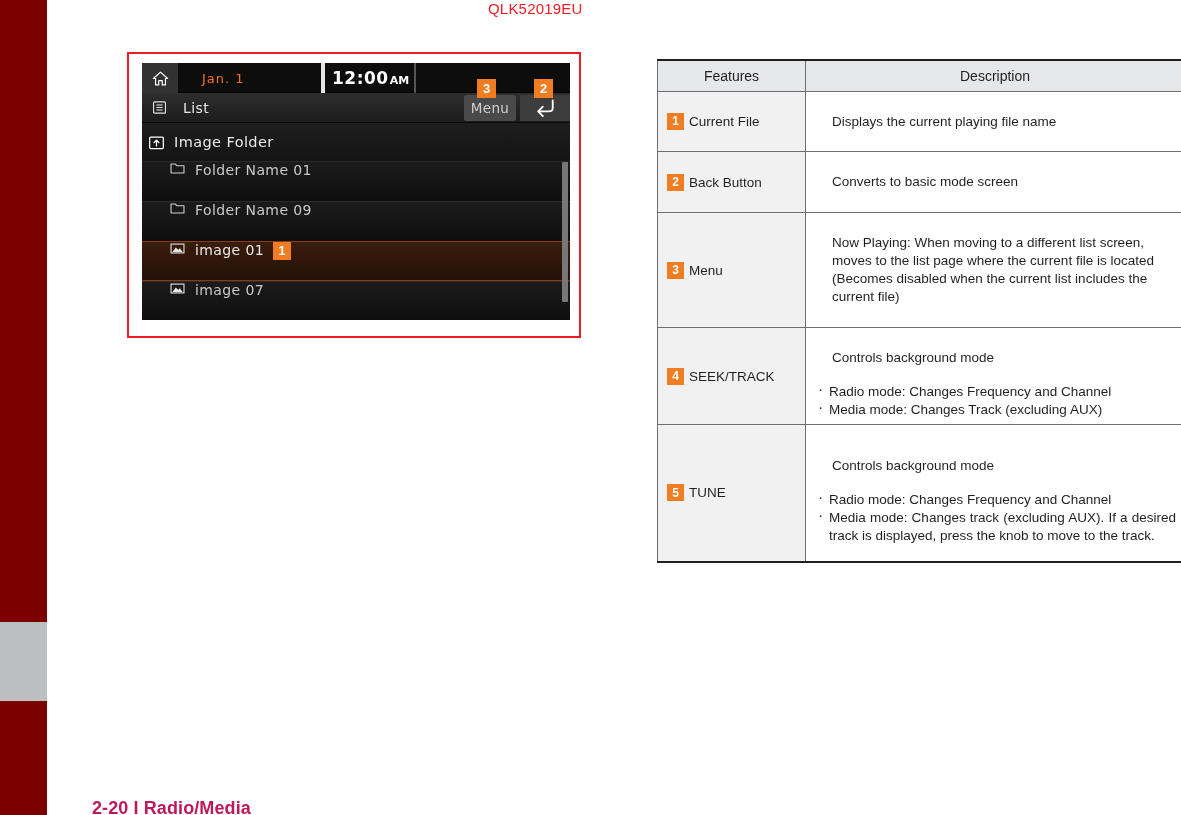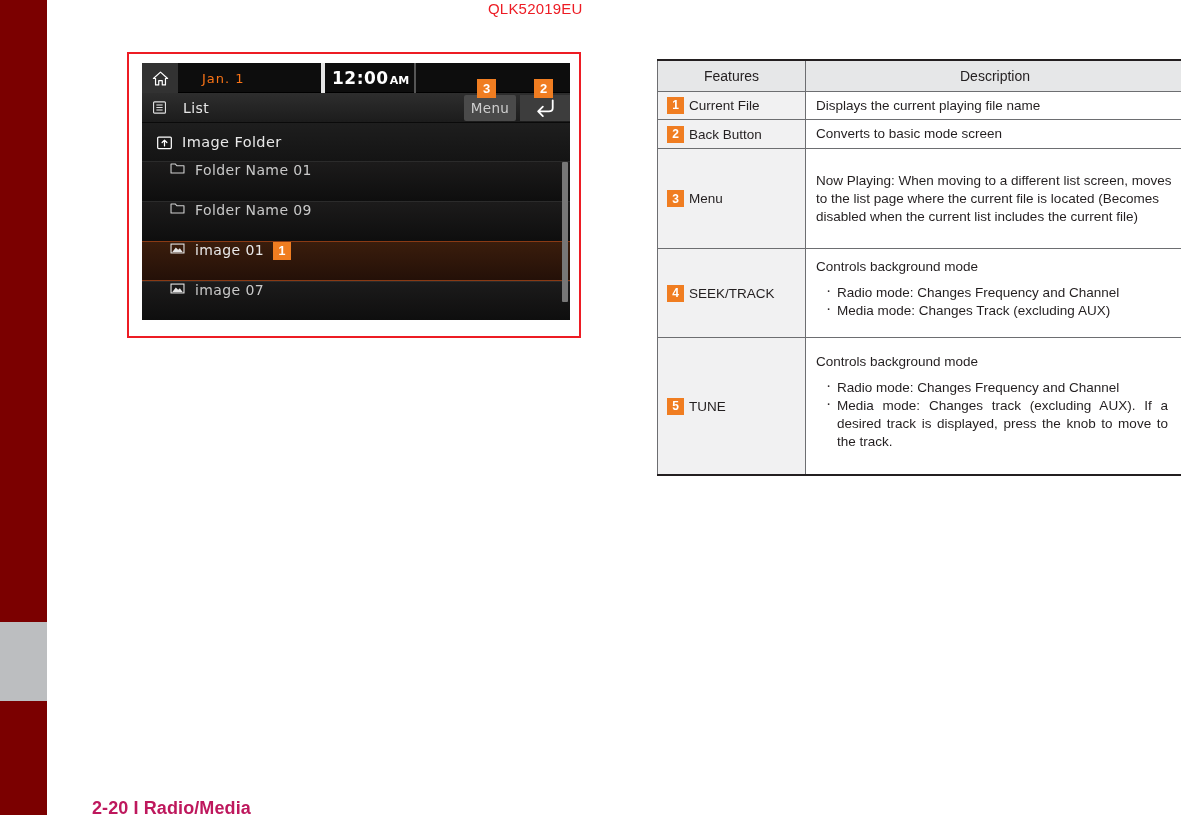--- a/index.html
+++ b/index.html
@@ -132,21 +132,21 @@
     background: #3d3d3d;
     display: flex; align-items: center; justify-content: center;
   }
 
   
   .folder-head {
     position: relative;
     height: 38px;
     background: linear-gradient(#1e1e1e, #141414);
     display: flex; align-items: center;
-    padding-left: 14px;
+    padding-left: 6px;
   }
   .folder-head .fh-text {
     color: #e8e8e8; font-size: 14.5px; letter-spacing: 0.4px; margin-left: 9px;
   }
 
   
   .list-area { position: relative; }
   .row {
     position: relative;
     height: 40px;
@@ -233,23 +233,23 @@
     width: 17px; height: 17px;
     font-size: 12px;
     flex: none;
   }
   .tbl td.feat .flabel { margin-left: 5px; }
   .tbl td.desc {
     background: #ffffff;
     padding: 5px 8px 5px 10px;
     line-height: 1.33;
   }
-  .desc .lead { margin: 0; }
+  .desc .lead { margin: 16px; }
   .desc ul {
-    margin: 8px; padding: 0; list-style: none;
+    margin: 0; padding: 0; list-style: none;
   }
   .desc ul li {
     position: relative;
     padding-left: 13px;
     margin: 0;
   }
   .desc ul li::before {
     content: "\30FB";
     position: absolute; left: -1px; top: 0;
     font-size: 11px;

